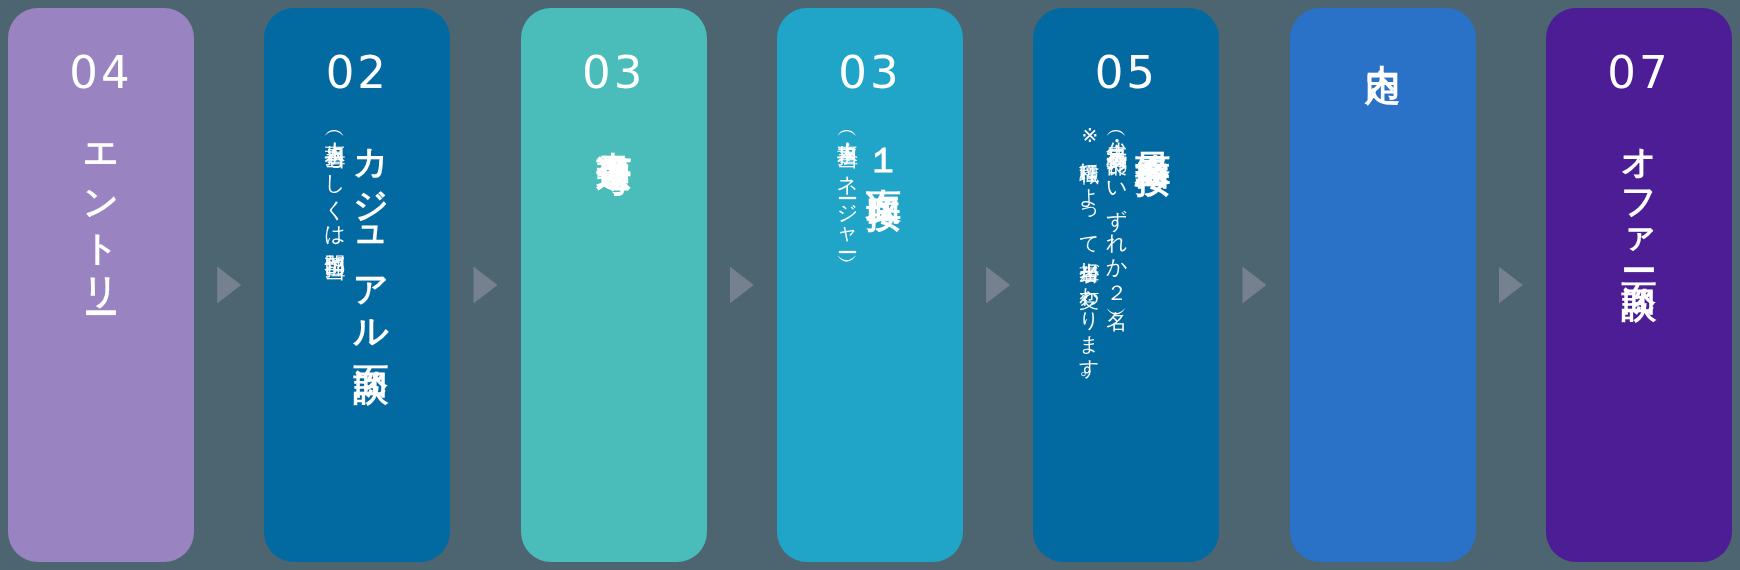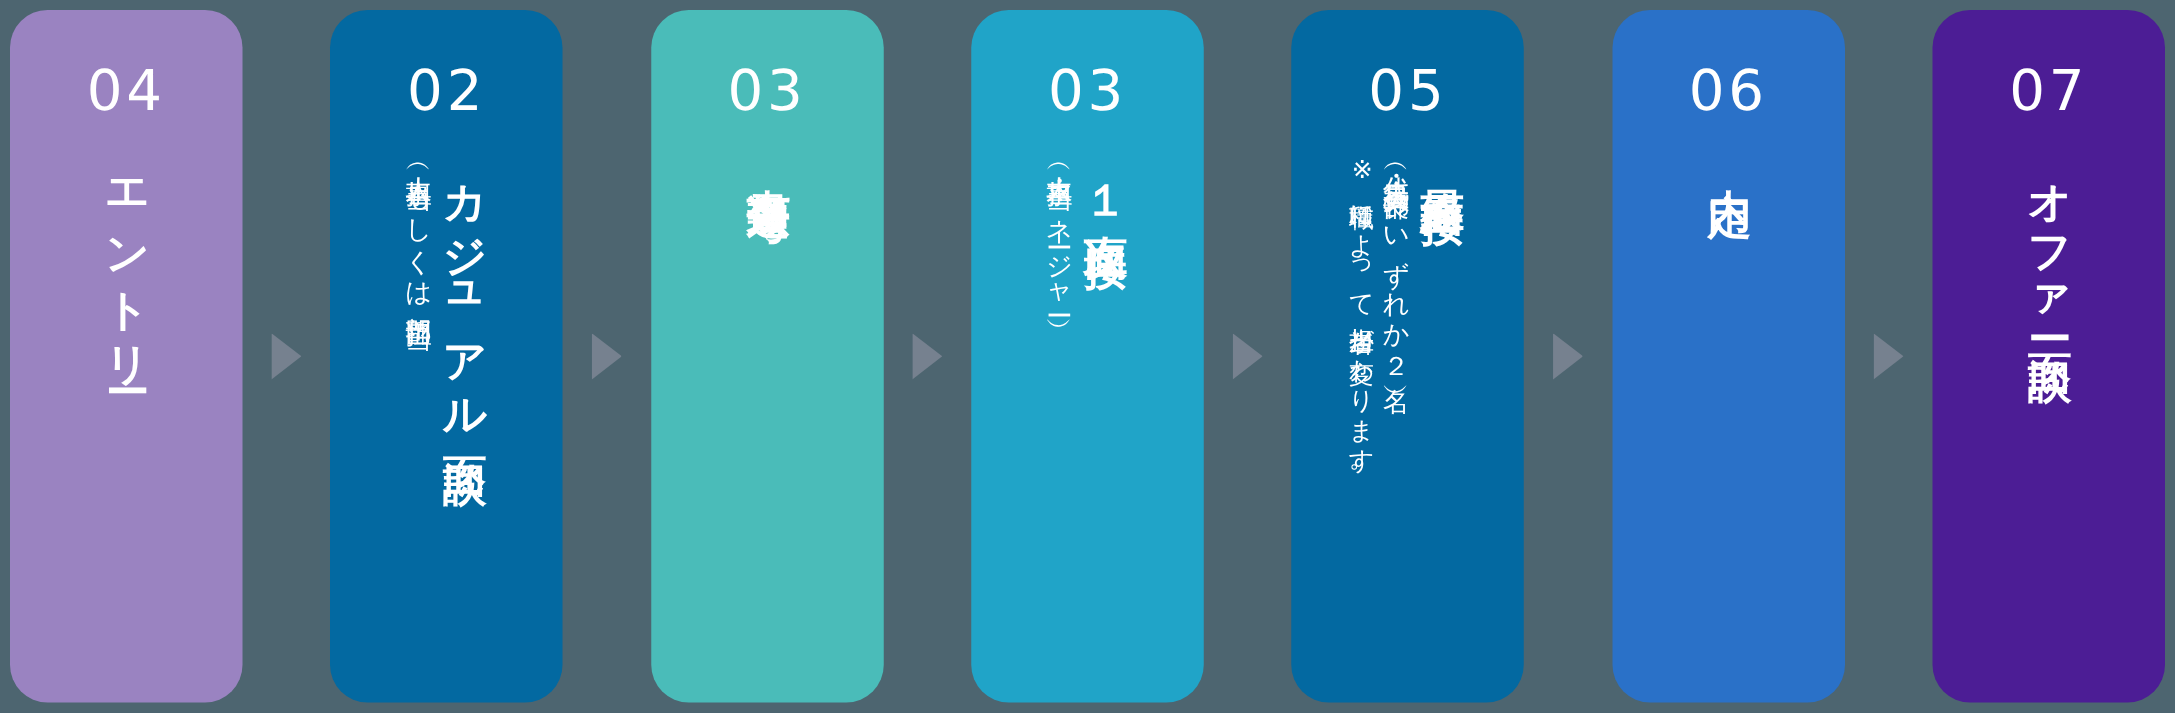--- a/index.html
+++ b/index.html
@@ -148,21 +148,20 @@
         <div class="note-small">※職種によって担当者が変わります。</div>
       </div>
     </div>
   </section>
 
   <div class="gap">
     <div class="arrow" style="background: rgb(118, 129, 143);"></div>
   </div>
 
   <section class="card" style="background: rgb(42, 113, 200);">
-    <div class="num">06</div>
     <div class="body">
       <div class="vtext">
         <div class="title">内定</div>
       </div>
     </div>
   </section>
 
   <div class="gap">
     <div class="arrow" style="background: rgb(118, 129, 143);"></div>
   </div>

